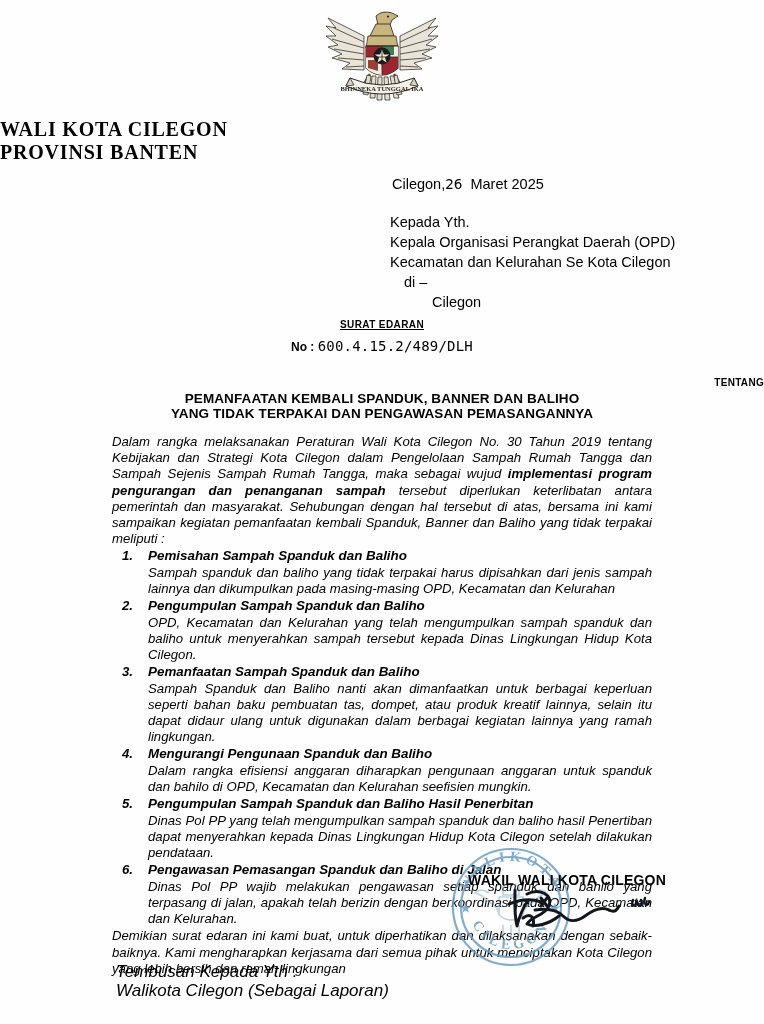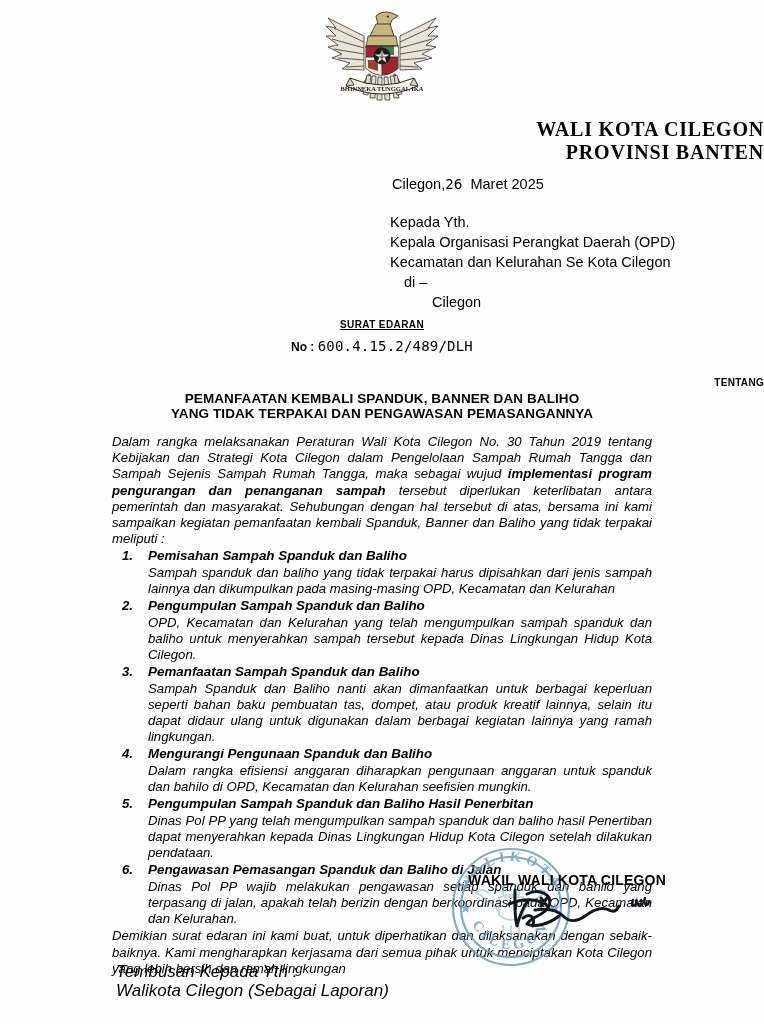--- a/index.html
+++ b/index.html
@@ -33,21 +33,21 @@
     width: 124px;
     height: 112px;
   }
 
   
   .letterhead {
     position: absolute;
     top: 118px;
     left: 0;
     width: 764px;
-    text-align: right;
+    text-align: left;
   }
   .letterhead .l1,
   .letterhead .l2 {
     font-family: "Liberation Serif", serif;
     font-weight: bold;
     font-size: 20px;
     letter-spacing: 0.8px;
     line-height: 23px;
   }
 

